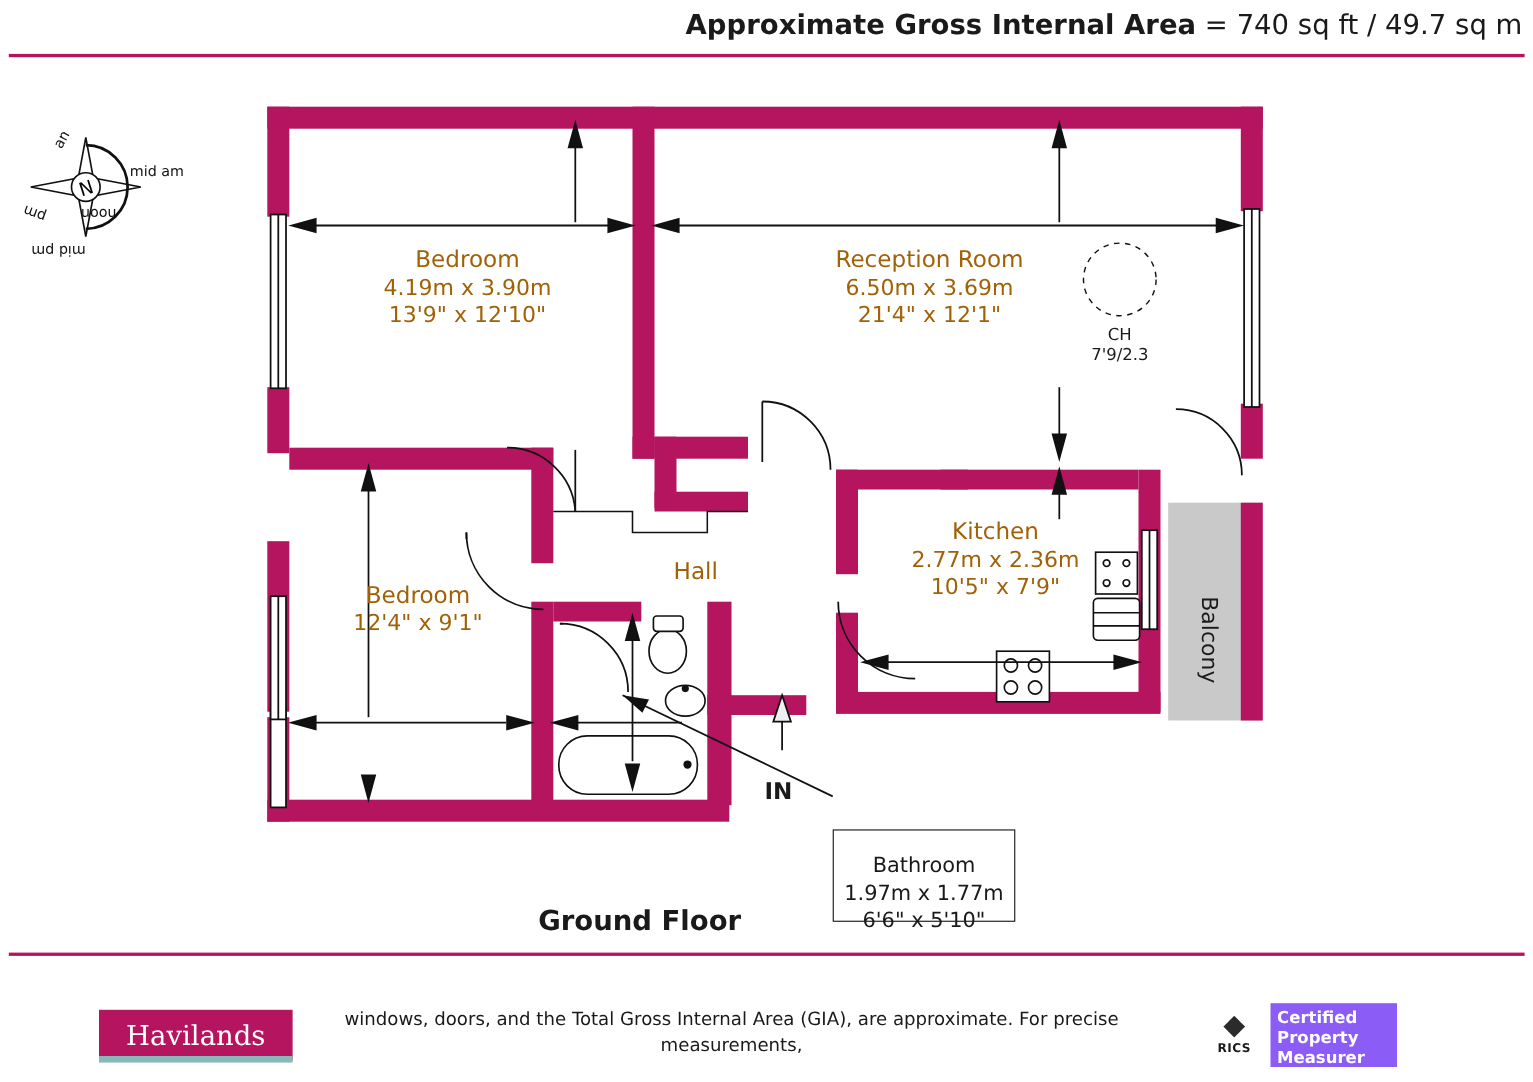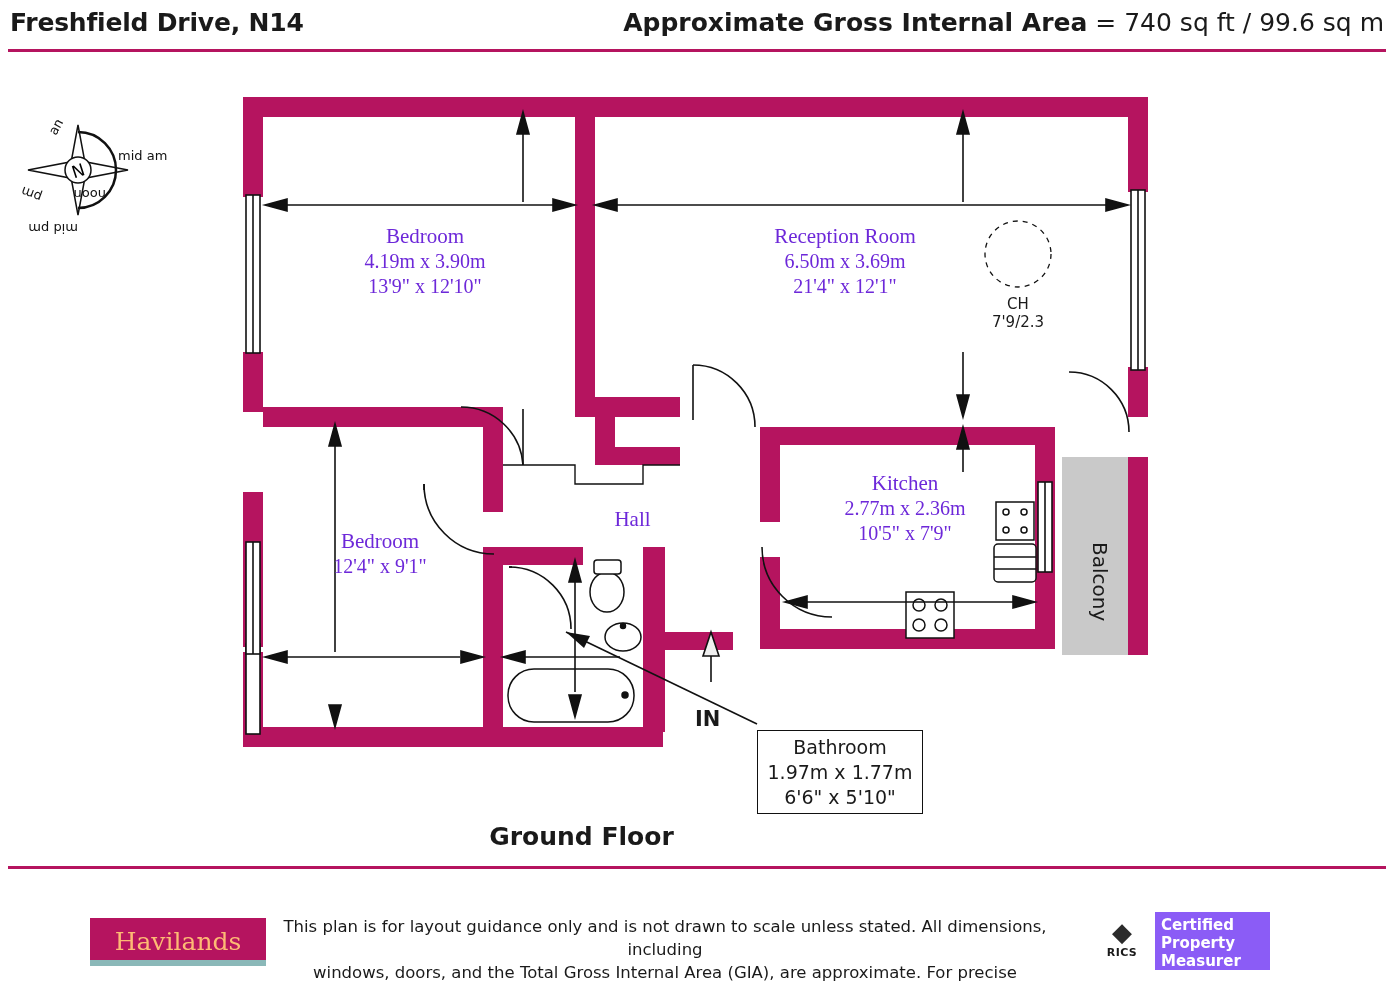--- a/index.html
+++ b/index.html
@@ -64,23 +64,22 @@
     left: 0; top: 52px;
     width: 1394px; height: 760px;
   }
   .plan svg { display: block; }
 
   .room-label {
     position: absolute;
     text-align: center;
     font-size: 20px;
     line-height: 25px;
-    color: #6d28d9;
+    color: #a16207;
     white-space: nowrap;
-    font-family: Liberation Serif, serif;
   }
   .room-label .nm { font-size: 21px; }
 
   .ground-floor {
     position: absolute;
     left: 0; top: 770px;
     width: 1163px;
     text-align: center;
     font-size: 25px;
     font-weight: bold;
@@ -101,43 +100,43 @@
   .ch-label {
     position: absolute;
     left: 985px; top: 243px;
     width: 66px;
     text-align: center;
     font-size: 15px;
     line-height: 18px;
   }
   .bathroom-box {
     position: absolute;
-    left: 757px; top: 678px;
+    left: 757px; top: 702px;
     width: 166px; height: 84px;
     border: 1px solid #111;
     background: #fff;
     text-align: center;
     font-size: 19px;
     line-height: 25px;
-    padding-top: 4px;
+    padding-top: 20px;
     box-sizing: border-box;
   }
 
   
   .footer {
     position: absolute;
     left: 0; top: 890px;
     width: 1394px; height: 94px;
   }
   .logo {
     position: absolute;
     left: 90px; top: 28px;
     width: 176px; height: 46px;
     background: #b5145f;
-    color: #fdba74;
+    color: #ffffff;
     font-size: 25px;
     font-family: "DejaVu Serif", serif;
     display: flex;
     align-items: center;
     justify-content: center;
   }
   .logo-bar {
     position: absolute;
     left: 90px; top: 70px;
     width: 176px; height: 6px;
@@ -181,24 +180,23 @@
     padding: 4px 0 0 6px;
     box-sizing: border-box;
   }
 </style>
 </head>
 <body>
 
 <div class="page">
 
   <div class="header">
-    <div class="title">Freshfield Drive, N14</div>
     <div class="area-line">
       <b>Approximate Gross Internal Area</b>
-      <span>= 740 sq ft / 99.6 sq m</span>
+      <span>= 740 sq ft / 49.7 sq m</span>
     </div>
     <div class="rule rule-top"></div>
   </div>
 
   <div class="compass">
     <svg width="180" height="130" viewBox="0 0 180 130">
       <g>
         <polygon points="60,5 68,48 52,48" fill="#ffffff" stroke="#111" stroke-width="1.5"></polygon>
         <polygon points="60,95 68,52 52,52" fill="#ffffff" stroke="#111" stroke-width="1.5"></polygon>
         <polygon points="10,50 52,42 52,58" fill="#ffffff" stroke="#111" stroke-width="1.5"></polygon>
@@ -432,21 +430,20 @@
     <div class="ground-floor">Ground Floor</div>
   </div>
 
   <div class="rule rule-bottom"></div>
 
   <div class="footer">
     <div class="logo">Havilands</div>
     <div class="logo-bar"></div>
 
     <div class="disclaimer">
-      <div>This plan is for layout guidance only and is not drawn to scale unless stated. All dimensions, including</div>
       <div>windows, doors, and the Total Gross Internal Area (GIA), are approximate. For precise measurements,</div>
 
     </div>
 
     <div class="rics">
       <div class="rics-mark">◆</div>
       <div class="rics-text">RICS</div>
     </div>
 
     <div class="cpm">

